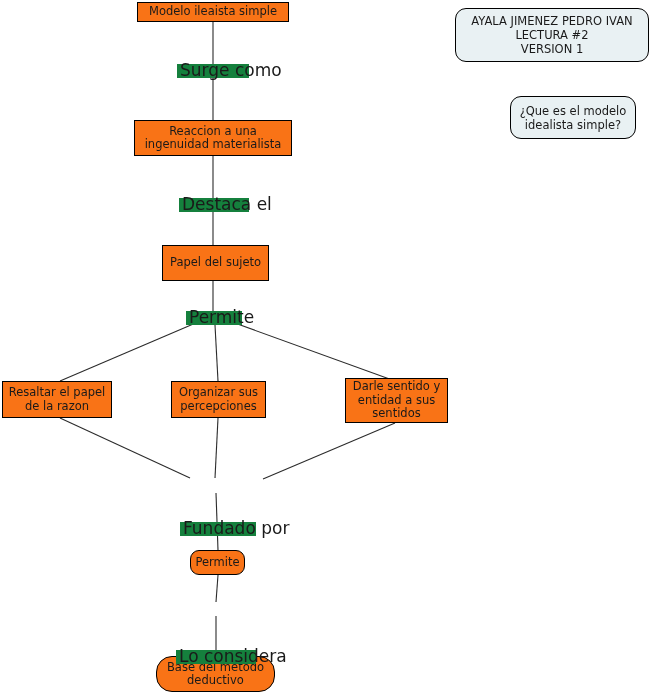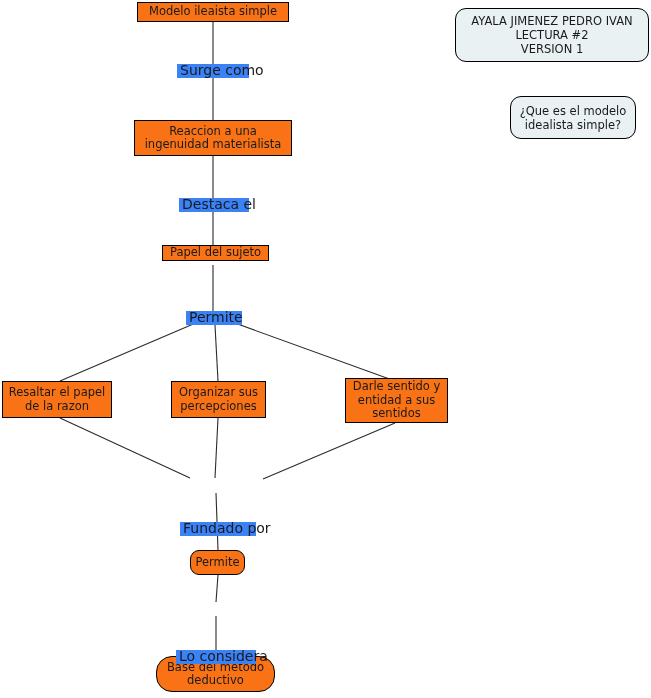--- a/index.html
+++ b/index.html
@@ -44,22 +44,22 @@
     z-index: 3;
   }
   .node.rounded {
     border-radius: 9px;
   }
   .node.rounded-lg {
     border-radius: 11px;
   }
   .linklabel {
     position: absolute;
-    background: #3b82f6;
-    font-size: 14px;
+    background: #15803d;
+    font-size: 17px;
     line-height: 13.5px;
     color: #1a1a1a;
     text-align: center;
     white-space: nowrap;
     padding: 0 3px;
     z-index: 4;
   }
   .legend {
     position: absolute;
     background: #e9f1f3;
@@ -116,21 +116,21 @@
 VERSION 1</div>
 
   <div class="legend" style="left:510px; top:96px; width:126px; height:43px;">¿Que es el modelo
 idealista simple?</div>
 
   <div class="node" style="left:137px; top:2px; width:152px; height:20px;">Modelo ileaista simple</div>
 
   <div class="node" style="left:134px; top:120px; width:158px; height:36px;">Reaccion a una
 ingenuidad materialista</div>
 
-  <div class="node" style="left:162px; top:245px; width:107px; height:16px;">Papel del sujeto</div>
+  <div class="node" style="left:162px; top:245px; width:107px; height:36px;">Papel del sujeto</div>
 
   <div class="node" style="left:2px; top:381px; width:110px; height:37px;">Resaltar el papel
 de la razon</div>
 
   <div class="node" style="left:171px; top:381px; width:95px; height:37px;">Organizar sus
 percepciones</div>
 
   <div class="node" style="left:345px; top:378px; width:103px; height:45px;">Darle sentido y
 entidad a sus
 sentidos</div>

